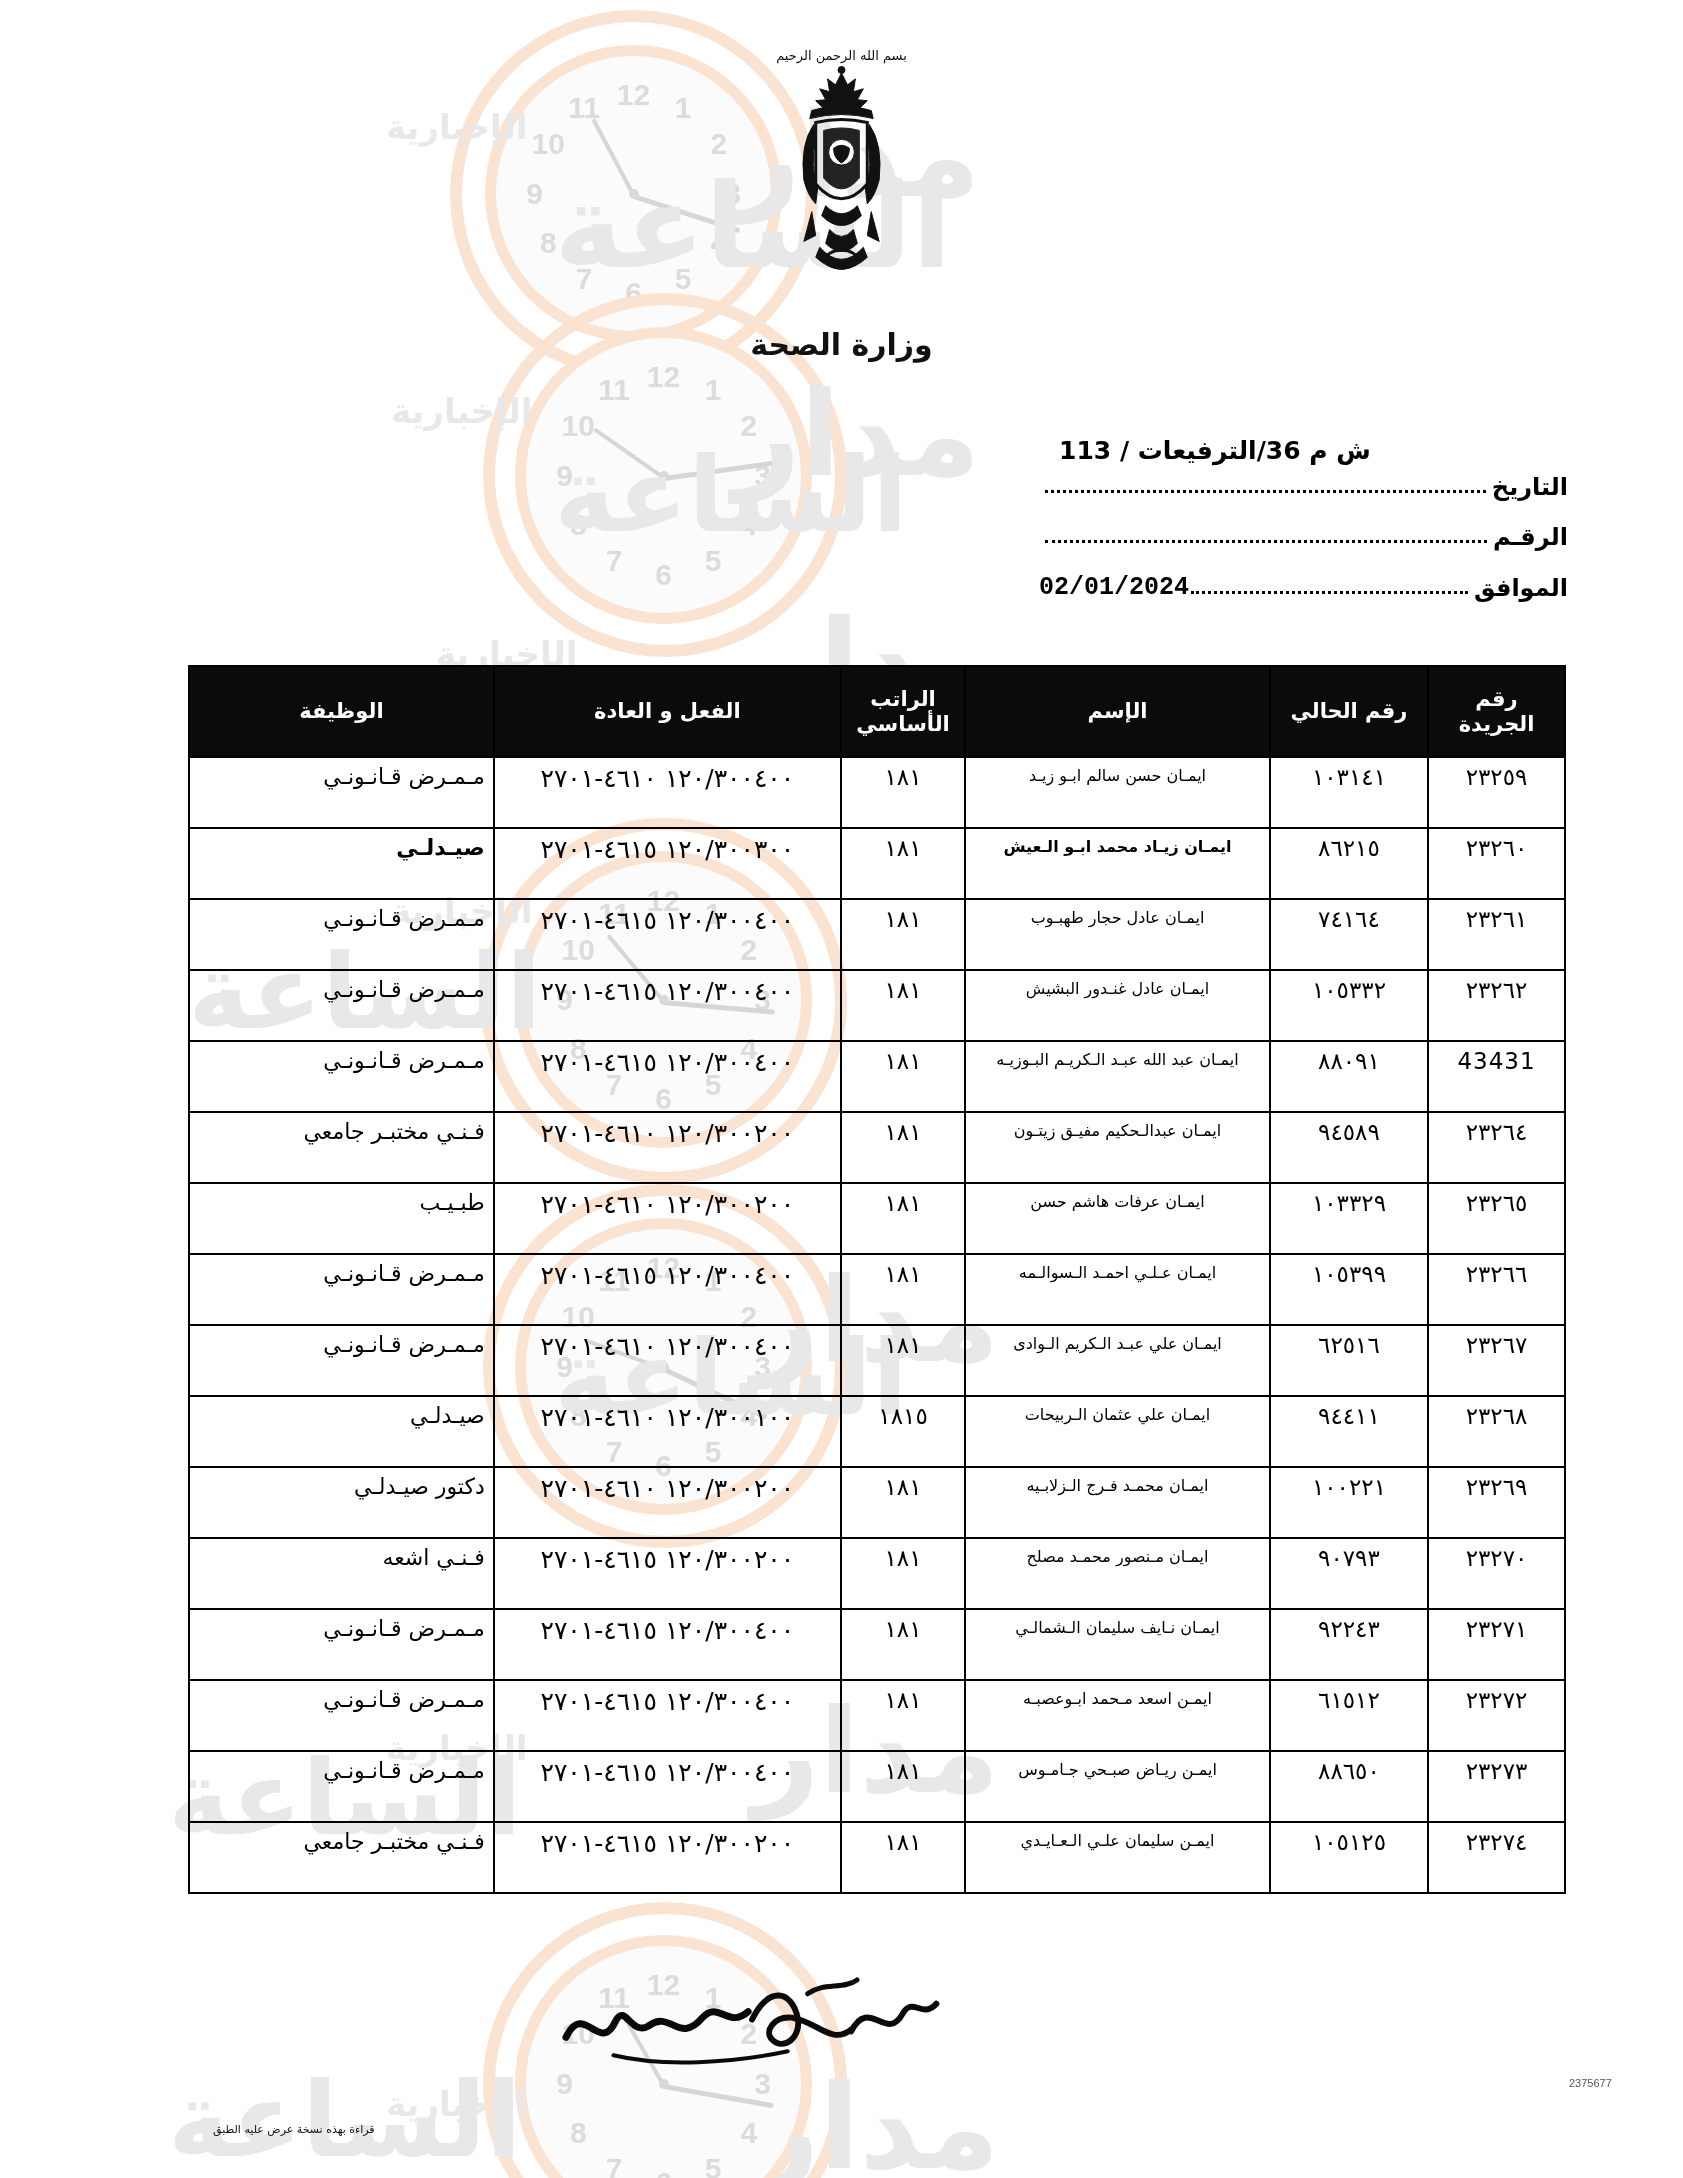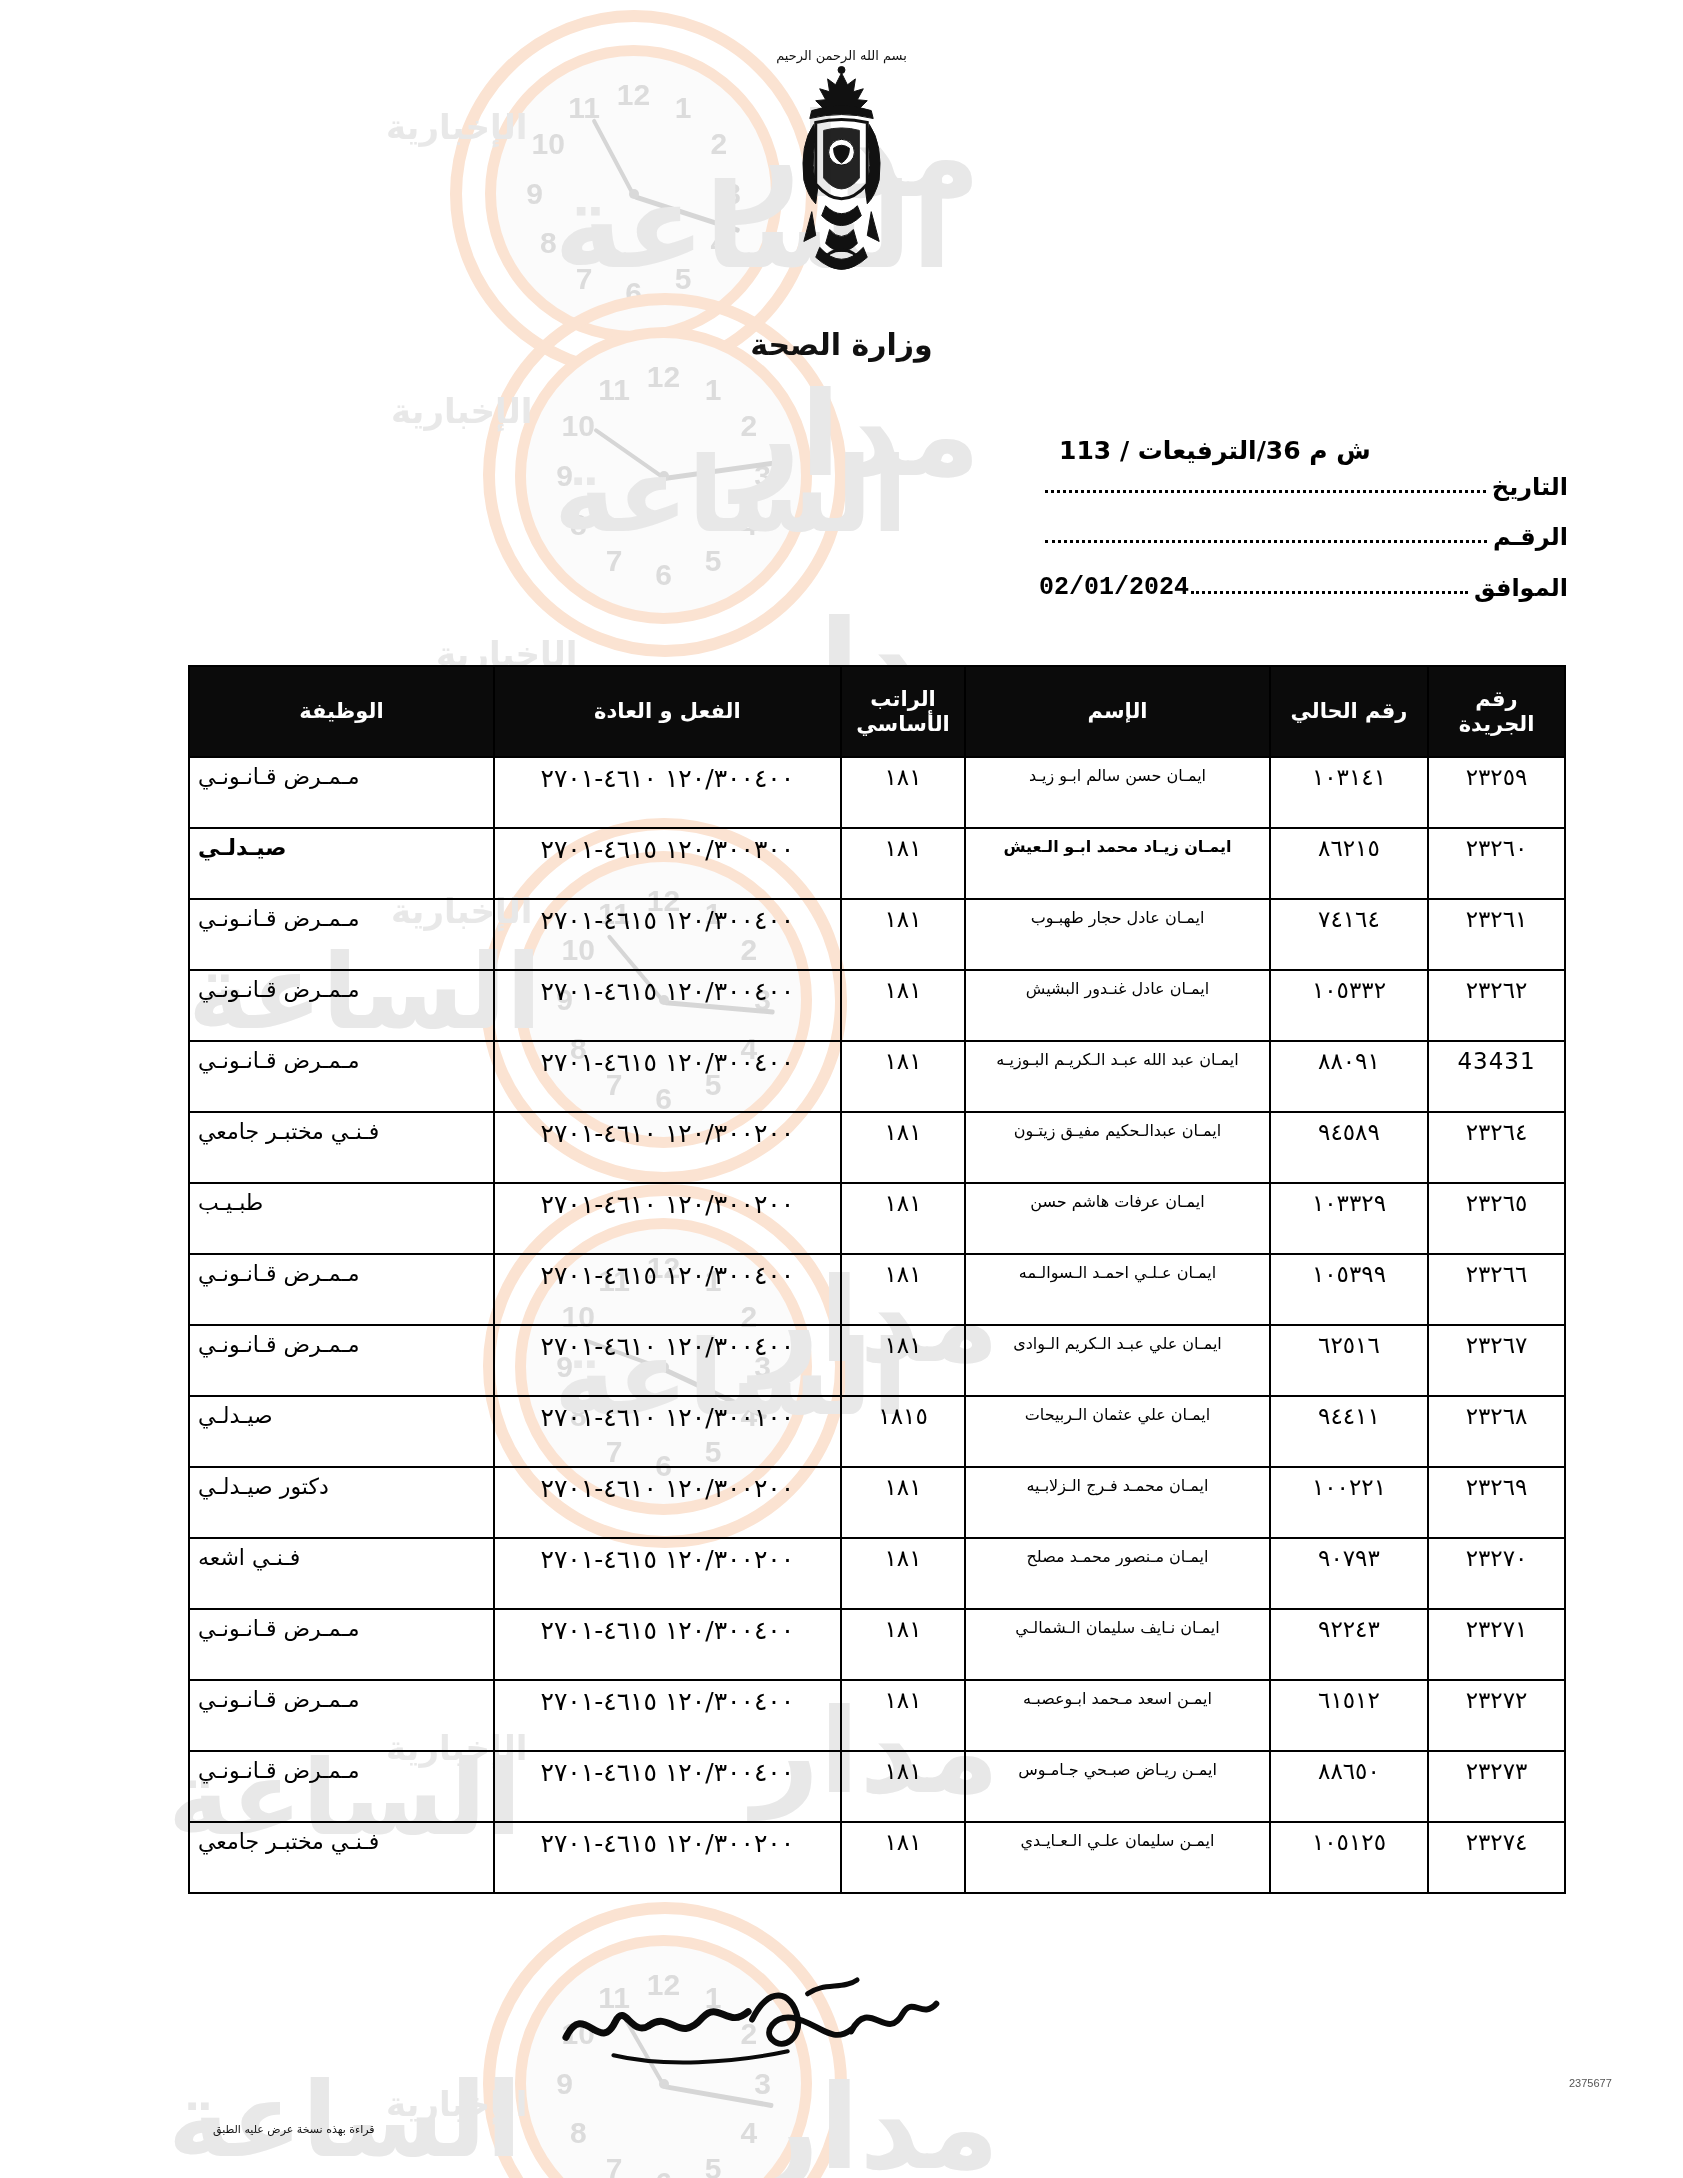--- a/index.html
+++ b/index.html
@@ -161,21 +161,21 @@
     text-align:center;font-size:16px;line-height:1.45;
     letter-spacing:1px;
     font-family:"DejaVu Sans",sans-serif;
   }
   td.act{
     text-align:center;font-size:25px;letter-spacing:1px;
     white-space:nowrap;
     font-family:"DejaVu Sans",sans-serif;
   }
   td.job{
-    text-align:left;font-size:22px;letter-spacing:2px;
+    text-align:right;font-size:22px;letter-spacing:2px;
     font-family:"DejaVu Sans",sans-serif;
   }
   tbody tr{height:71px;}
 
   
   tr.bold td.name,tr.bold td.job{font-weight:bold;}
 
   
   .signature{
     position:absolute;

